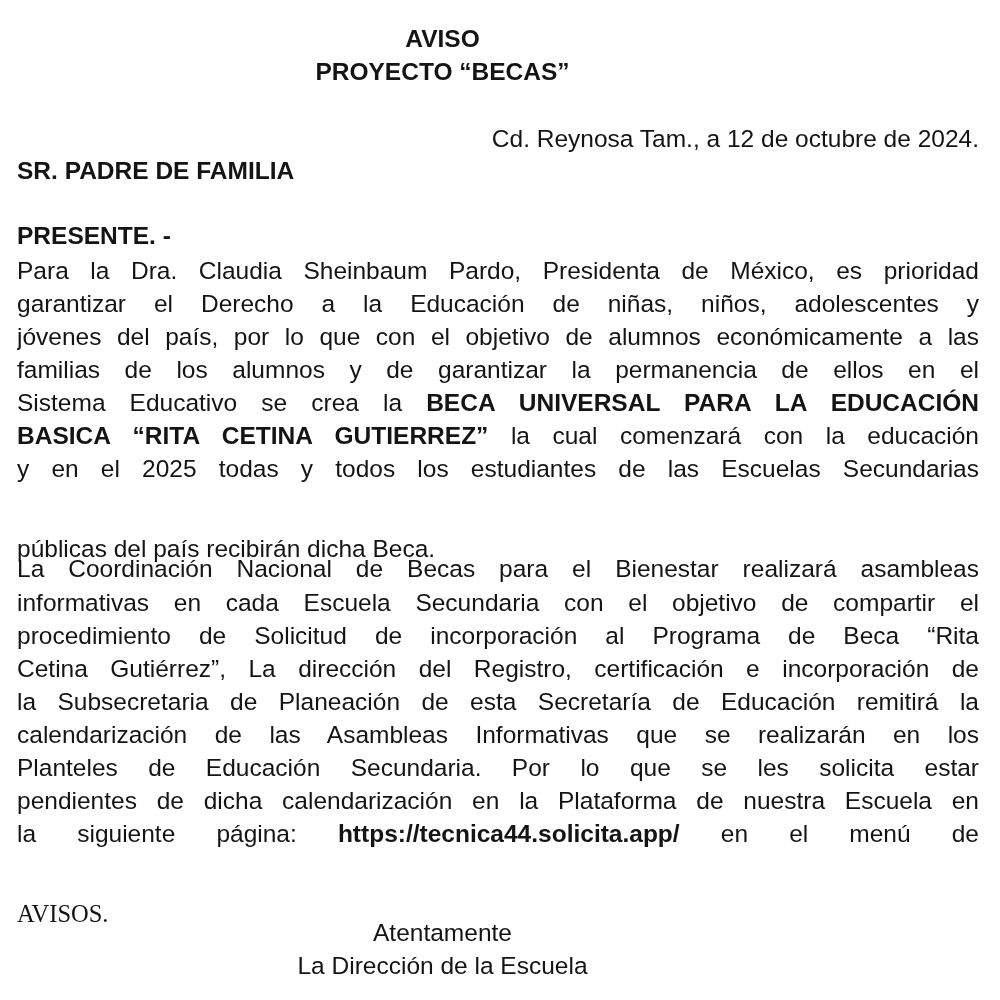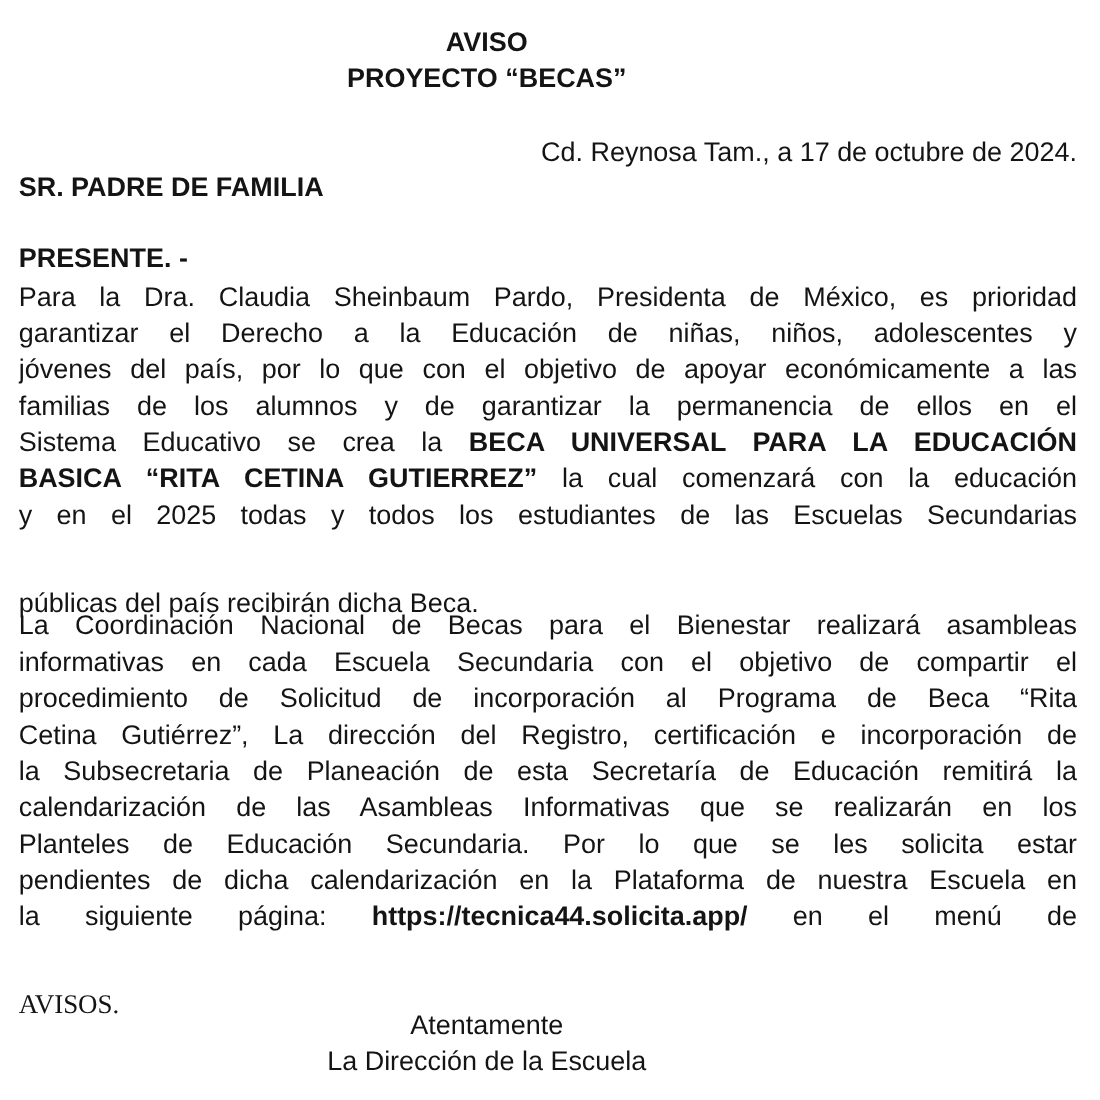--- a/index.html
+++ b/index.html
@@ -14,29 +14,29 @@
   .t b { font-weight: bold; }
 </style>
 </head>
 <body>
 
 <div>
 
   <div class="t center bold" style="top:24px;">AVISO</div>
   <div class="t center bold" style="top:57px;">PROYECTO “BECAS”</div>
 
-  <div class="t right" style="top:124px;">Cd. Reynosa Tam., a 17 de octubre de 2024.</div>
+  <div class="t right" style="top:124px;">Cd. Reynosa Tam., a 12 de octubre de 2024.</div>
 
   <div class="t bold" style="top:156px;">SR. PADRE DE FAMILIA</div>
   <div class="t bold" style="top:189px;margin-top:32px;">PRESENTE. -</div>
 
   <div>
     <div class="t just" style="top:256px;">Para la Dra. Claudia Sheinbaum Pardo, Presidenta de México, es prioridad</div>
     <div class="t just" style="top:289px;">garantizar el Derecho a la Educación de niñas, niños, adolescentes y</div>
-    <div class="t just" style="top:322px;">jóvenes del país, por lo que con el objetivo de apoyar económicamente a las</div>
+    <div class="t just" style="top:322px;">jóvenes del país, por lo que con el objetivo de alumnos económicamente a las</div>
     <div class="t just" style="top:355px;">familias de los alumnos y de garantizar la permanencia de ellos en el</div>
     <div class="t just" style="top:388px;"><span>Sistema Educativo se crea la </span><b>BECA UNIVERSAL PARA LA EDUCACIÓN</b></div>
     <div class="t just" style="top:421px;"><b>BASICA “RITA CETINA GUTIERREZ”</b><span> la cual comenzará con la educación</span></div>
     <div class="t just" style="top:454px;">y en el 2025 todas y todos los estudiantes de las Escuelas Secundarias</div>
     <div class="t just last" style="top:487px;">públicas del país  recibirán dicha Beca.</div>
   </div>
 
   <div>
     <div class="t just" style="top:554px;">La Coordinación Nacional de Becas para el Bienestar realizará asambleas</div>
     <div class="t just" style="top:588px;">informativas en cada Escuela Secundaria con el objetivo de compartir el</div>

